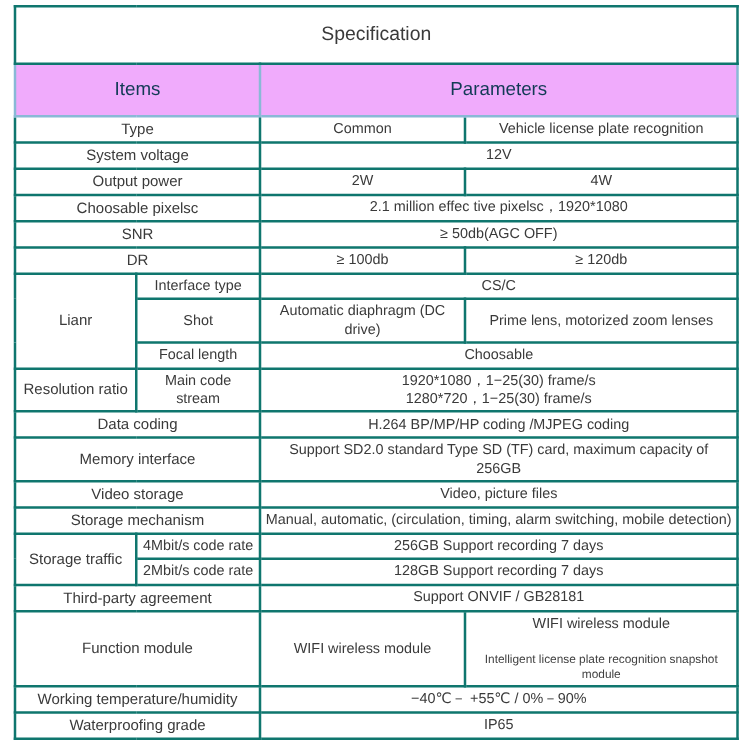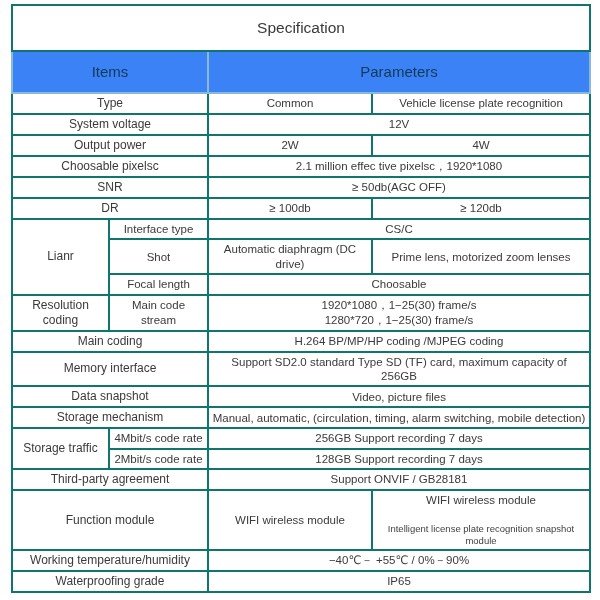--- a/index.html
+++ b/index.html
@@ -39,21 +39,21 @@
   td.title-cell {
     border: none;
     border-left: 1px solid #cfd2d4;
     border-right: 1px solid #cfd2d4;
     font-size: 15.5px;
     color: #222;
     height: 40px;
     background: #ffffff;
   }
   tr.head-row td {
-    background: #3b82f6;
+    background: #f0abfc;
     color: #123a55;
     font-size: 15px;
     height: 36px;
     border-color: #8ab9d6;
   }
   td.item-cell {
     font-size: 12px;
     color: #333;
   }
   td.sub-cell {
@@ -143,40 +143,40 @@
         <td class="val val-dark">Automatic diaphragm (DC drive)</td>
         <td class="val val-dark">Prime lens, motorized zoom lenses</td>
       </tr>
 
       <tr>
         <td class="sub-cell">Focal length</td>
         <td class="val val-dark" colspan="2">Choosable</td>
       </tr>
 
       <tr>
-        <td class="item-cell">Resolution coding</td>
+        <td class="item-cell">Resolution ratio</td>
         <td class="sub-cell">Main code stream</td>
         <td class="val val-dark" colspan="2">
           <span class="line">1920*1080，1−25(30) frame/s</span>
           <span class="line">1280*720，1−25(30) frame/s</span>
         </td>
       </tr>
 
       <tr>
-        <td class="item-cell" colspan="2">Main coding</td>
+        <td class="item-cell" colspan="2">Data coding</td>
         <td class="val" colspan="2">H.264 BP/MP/HP coding /MJPEG coding</td>
       </tr>
 
       <tr>
         <td class="item-cell" colspan="2">Memory interface</td>
         <td class="val val-dark" colspan="2">Support SD2.0 standard Type SD (TF) card, maximum capacity of 256GB</td>
       </tr>
 
       <tr>
-        <td class="item-cell" colspan="2">Data snapshot</td>
+        <td class="item-cell" colspan="2">Video storage</td>
         <td class="val val-dark" colspan="2">Video, picture files</td>
       </tr>
 
       <tr>
         <td class="item-cell" colspan="2">Storage mechanism</td>
         <td class="val val-dark" colspan="2">Manual, automatic, (circulation, timing, alarm switching, mobile detection)</td>
       </tr>
 
       <tr>
         <td class="item-cell" rowspan="2">Storage traffic</td>

